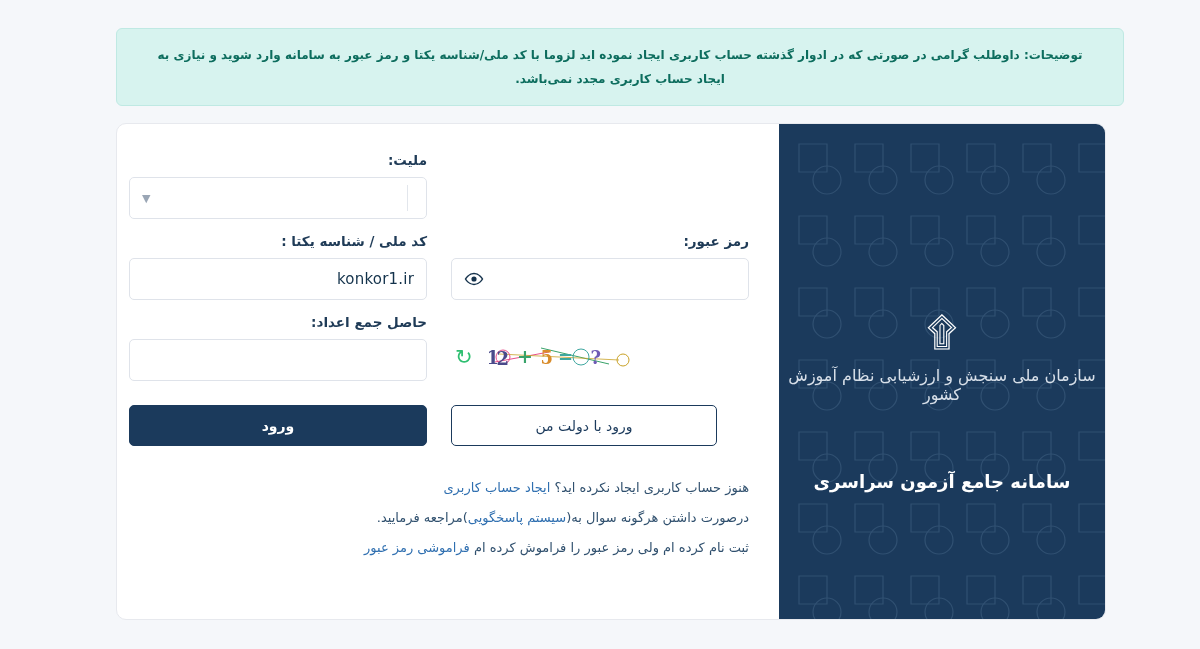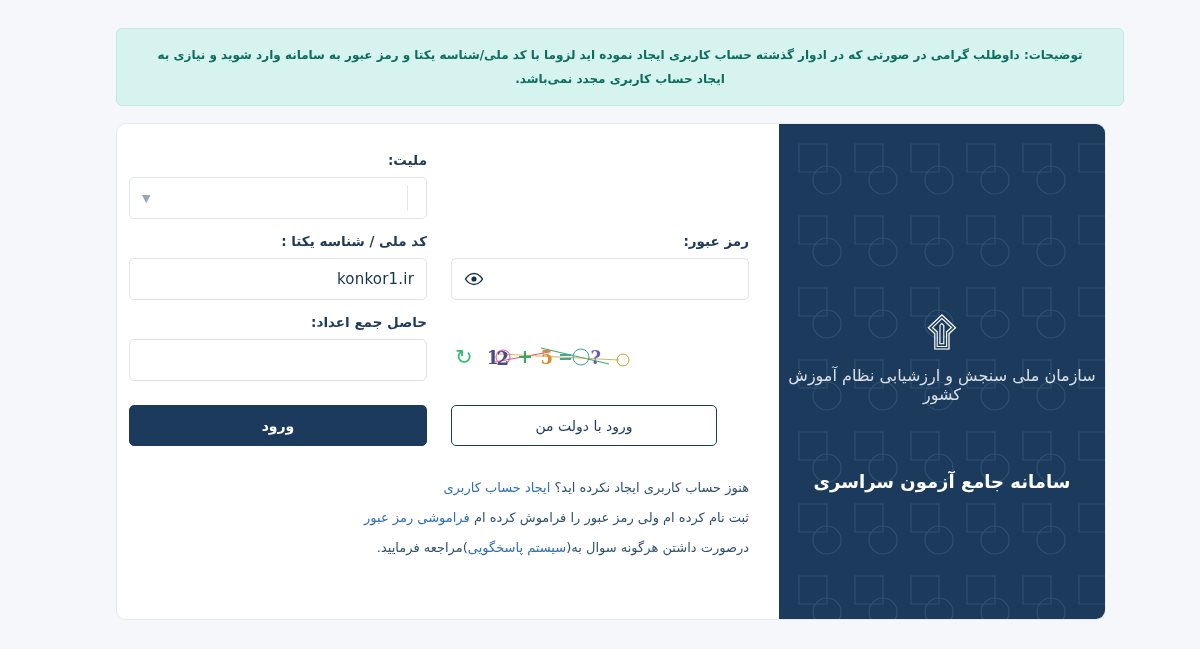--- a/index.html
+++ b/index.html
@@ -414,23 +414,23 @@
         <div class="btn btn-outline">ورود با دولت من</div>
         <div class="btn btn-primary">ورود</div>
       </div>
 
       <div class="links">
         <div class="lrow">
           <span>هنوز حساب کاربری ایجاد نکرده اید؟</span>
           <a>ایجاد حساب کاربری</a>
         </div>
         <div class="lrow">
+          <span>درصورت داشتن هرگونه سوال به(</span><a>سیستم پاسخگویی</a><span>)مراجعه فرمایید.</span>
+        </div>
+        <div class="lrow">
           <span>ثبت نام کرده ام ولی رمز عبور را فراموش کرده ام</span>
           <a>فراموشی رمز عبور</a>
-        </div>
-        <div class="lrow">
-          <span>درصورت داشتن هرگونه سوال به(</span><a>سیستم پاسخگویی</a><span>)مراجعه فرمایید.</span>
         </div>
       </div>
 
     </div>
   </div>
 </div>
 
 </body></html>

